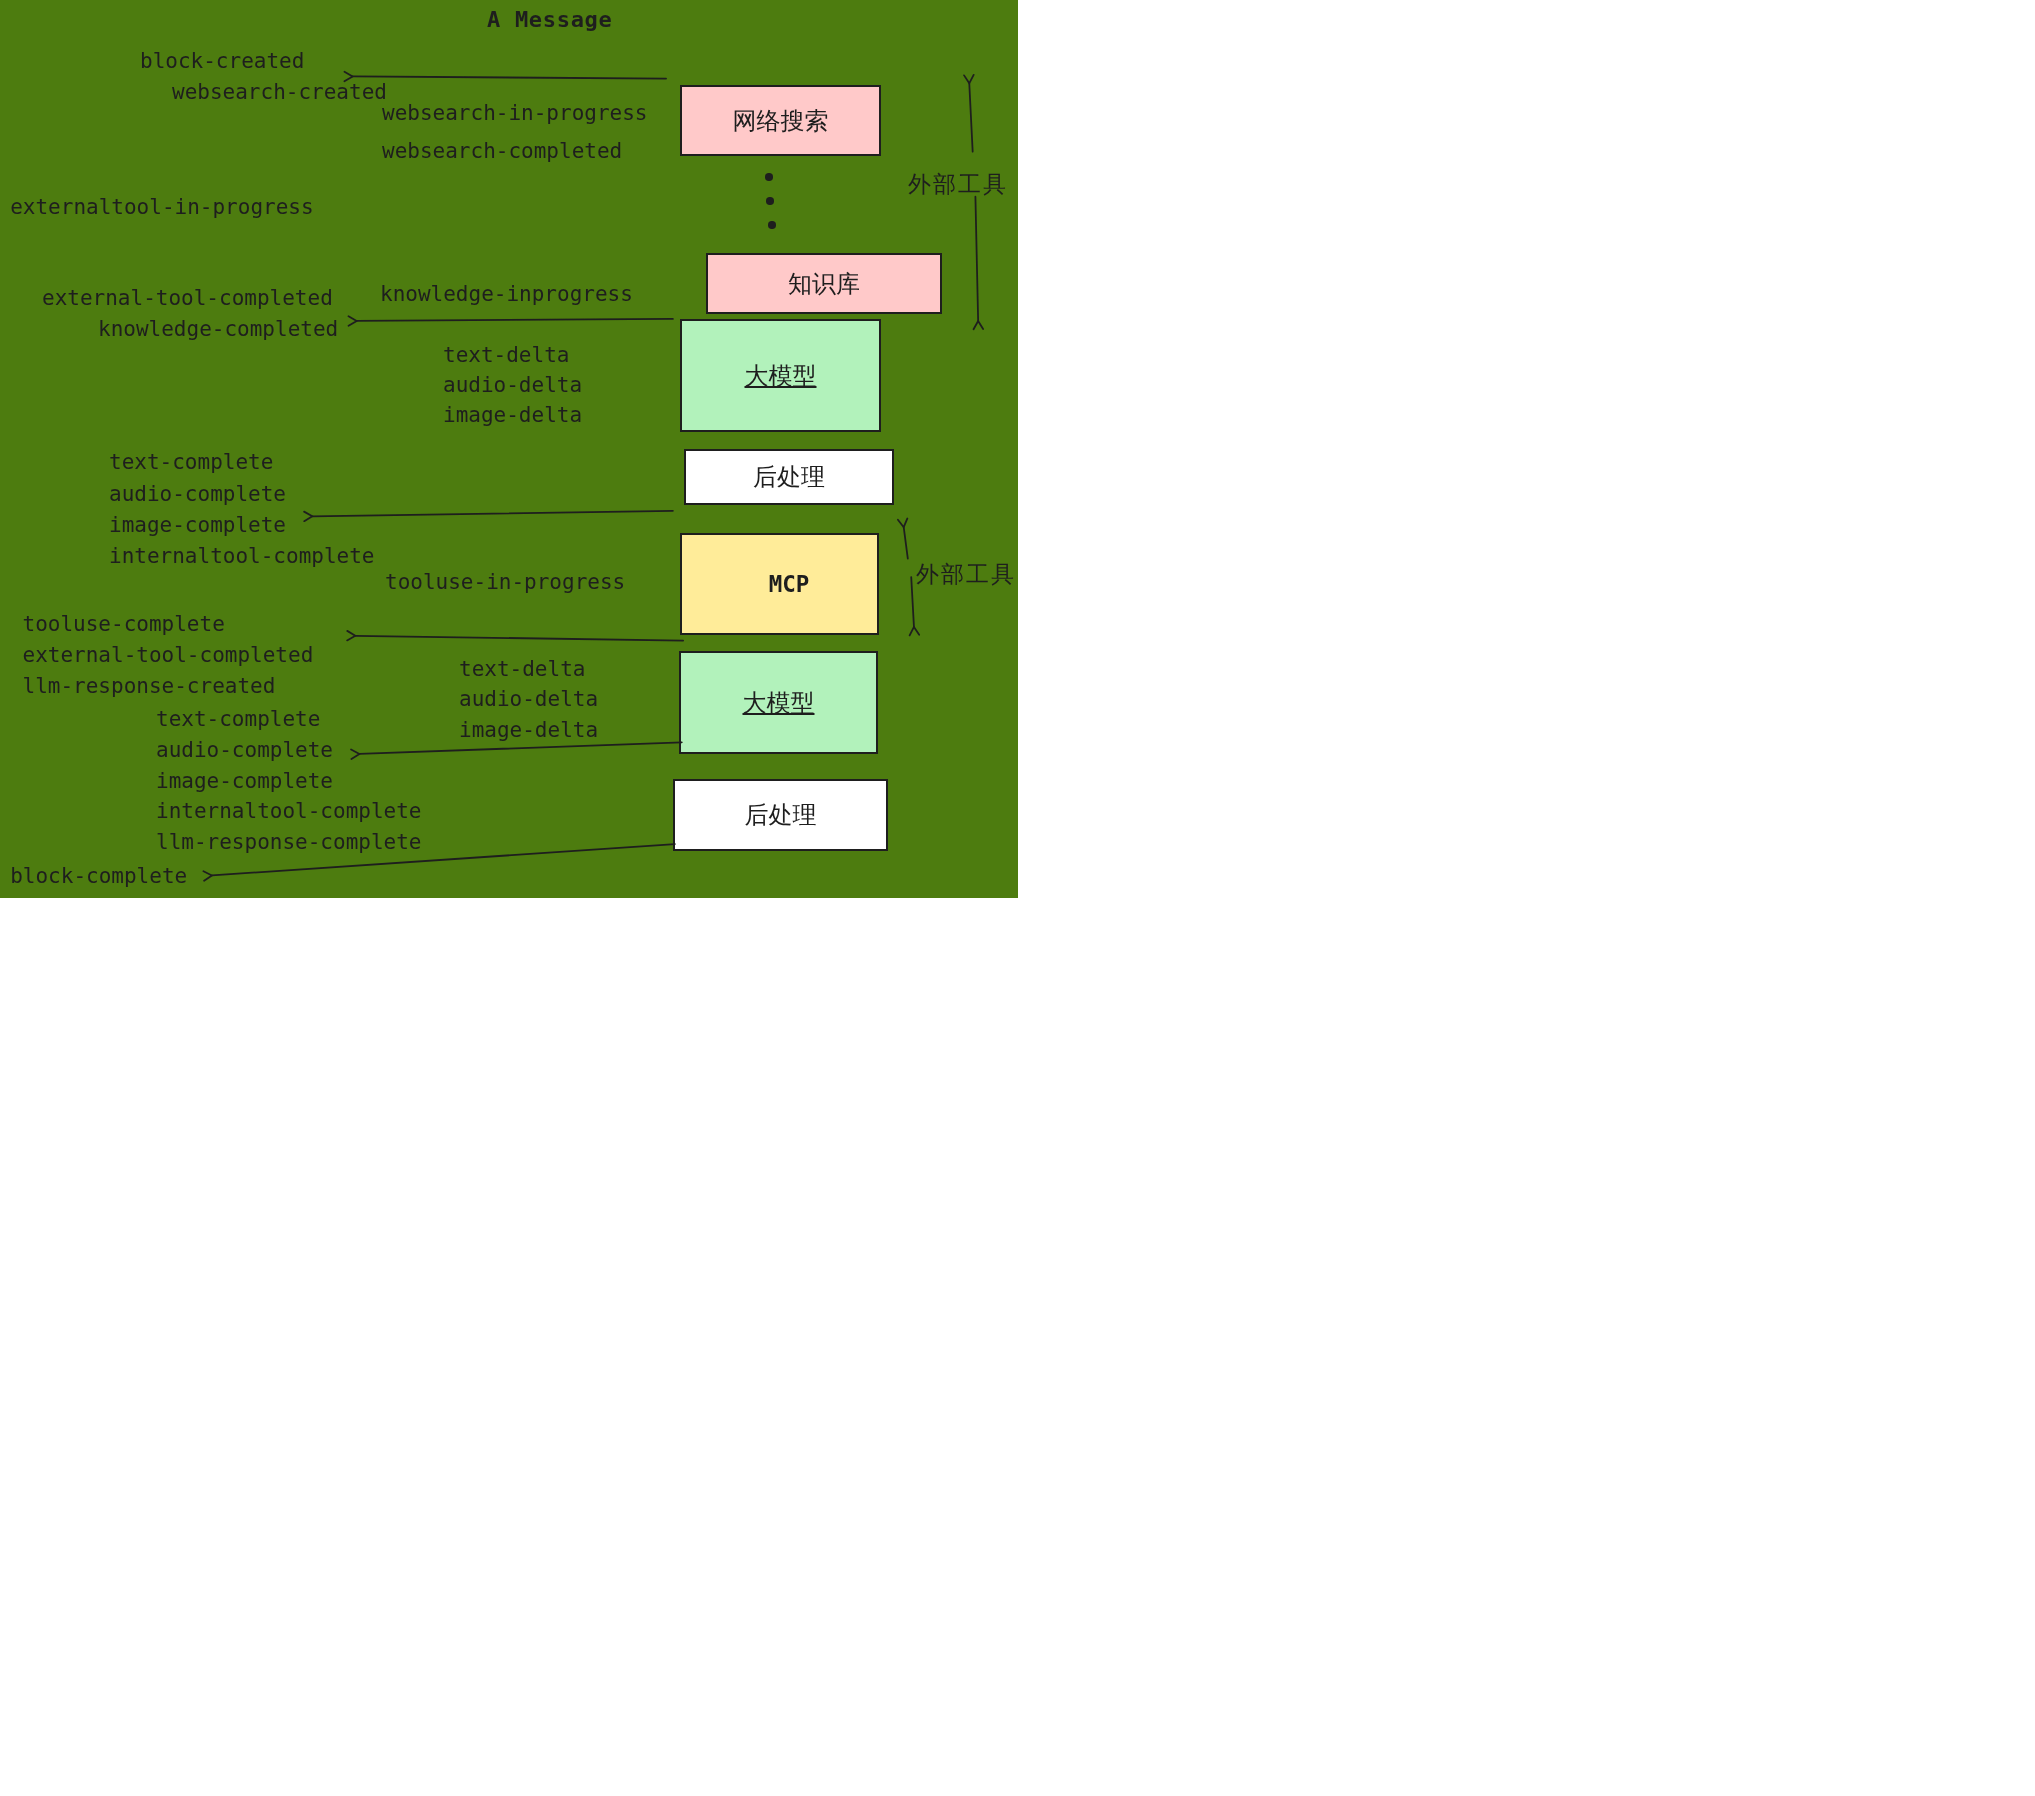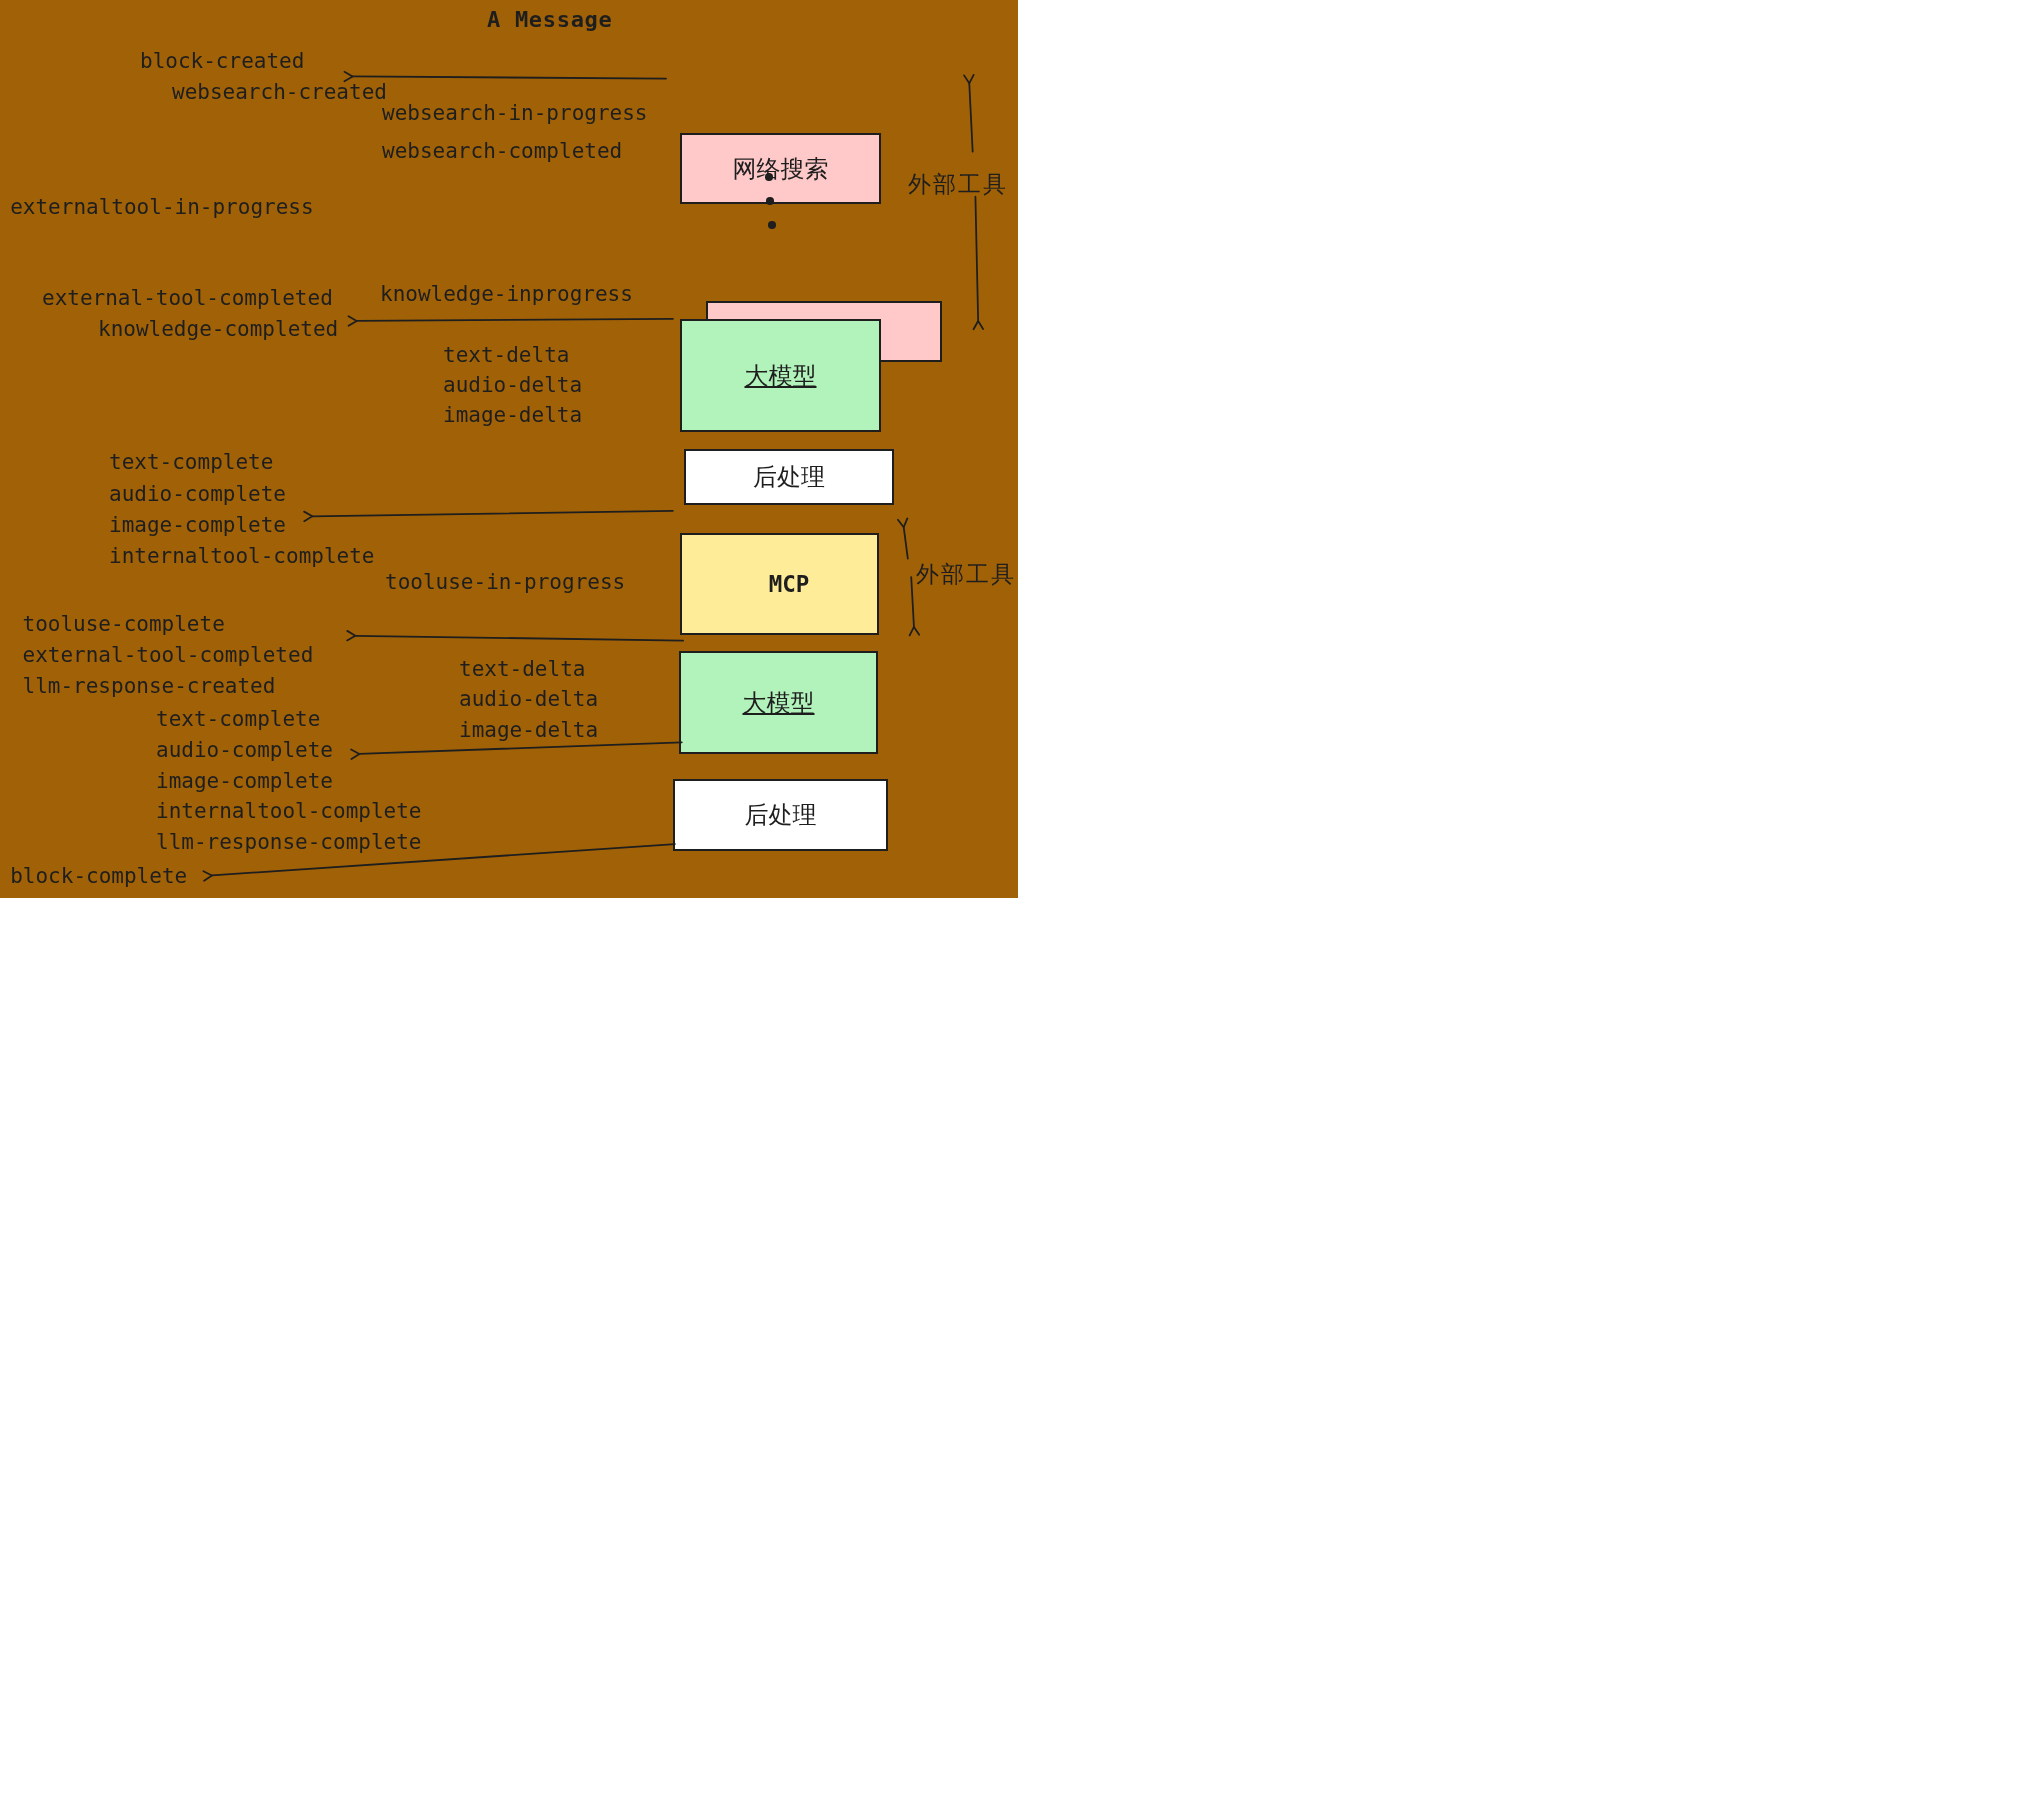--- a/index.html
+++ b/index.html
@@ -1,38 +1,38 @@
 <!DOCTYPE html>
 <html style="--pink: #ffc9c9; --green: #b2f2bb; --yellow: #ffec99; --white: #ffffff; --stroke: #1e1e1e; --text: #1e1e1e;font-size:11px"><head>
 <meta charset="utf-8">
 <style>
   :root{
     --pink:#ffc9c9; --green:#b2f2bb; --yellow:#ffec99; --white:#ffffff;
     --stroke:#1e1e1e; --text:#1e1e1e;
   }
   html,body{margin:0;padding:0;background:#ffffff;}
   .canvas{
-    position:relative;width:1018px;height:898px;background:#a16207;
+    position:relative;width:1018px;height:898px;background:#4d7c0f;
     overflow:hidden;
     font-family:"DejaVu Sans Mono",monospace;color:var(--text);
   }
   .title{
     position:absolute;font-size:22px;font-weight:bold;letter-spacing:0.7px;
     white-space:nowrap;
   }
   .ev{
     position:absolute;font-size:21px;line-height:1.1;white-space:nowrap;
     font-family:"DejaVu Sans Mono",monospace;color:var(--text);
   }
   .box{
     position:absolute;border:2px solid var(--stroke);box-sizing:border-box;
     display:flex;align-items:center;justify-content:center;
     font-family:"DejaVu Sans",sans-serif;font-size:24px;color:var(--text);
   }
-  .box.pink{background:var(--pink);margin-top:48px;}
+  .box.pink{background:var(--pink);}
   .box.green{background:var(--green);text-decoration:underline;}
   .box.yellow{background:var(--yellow);padding-left:19px;}
   .box.white{background:var(--white);text-align:center;}
   .box .mono{font-family:"DejaVu Sans Mono",monospace;font-size:22.5px;font-weight:bold;}
   .side-label{
     position:absolute;font-family:"DejaVu Sans",sans-serif;font-size:23px;
     letter-spacing:2px;white-space:nowrap;color:var(--text);
   }
   .dot{position:absolute;width:7.5px;height:7.5px;border-radius:50%;background:var(--stroke);}
   svg.overlay{position:absolute;left:0;top:0;pointer-events:none;}

